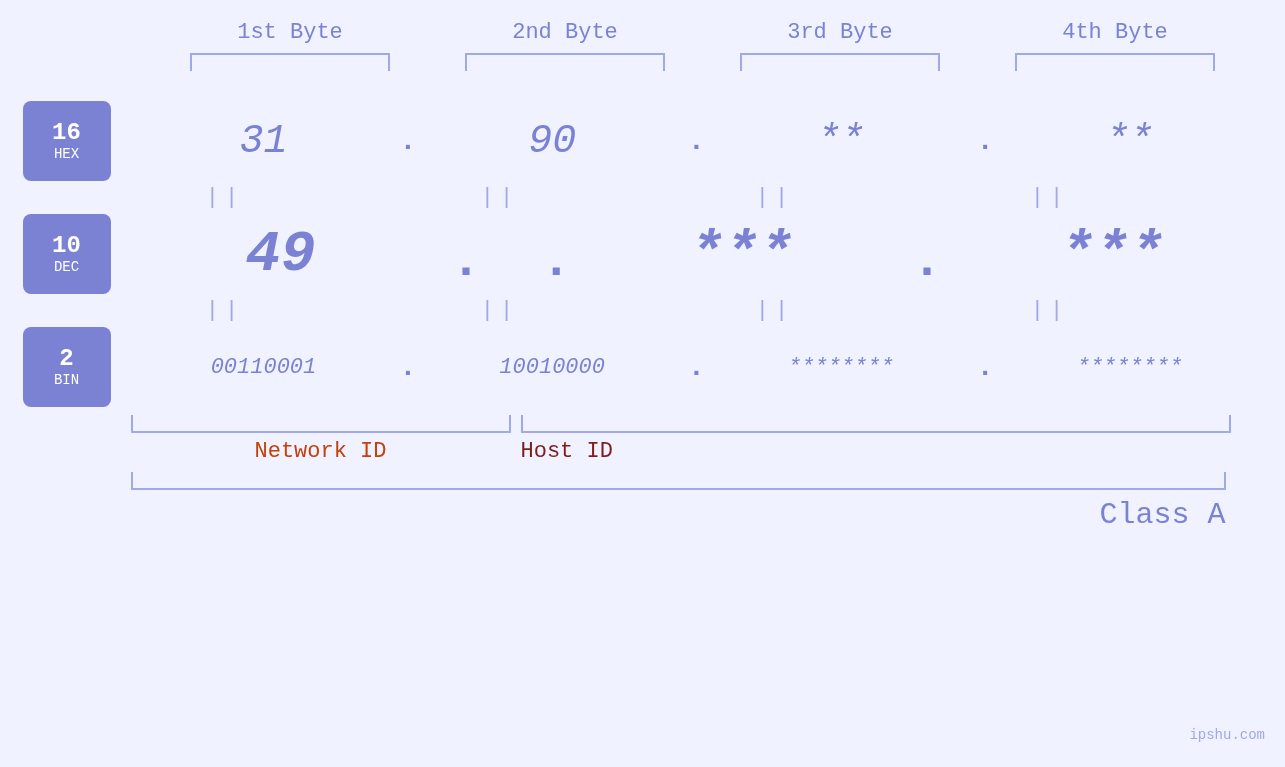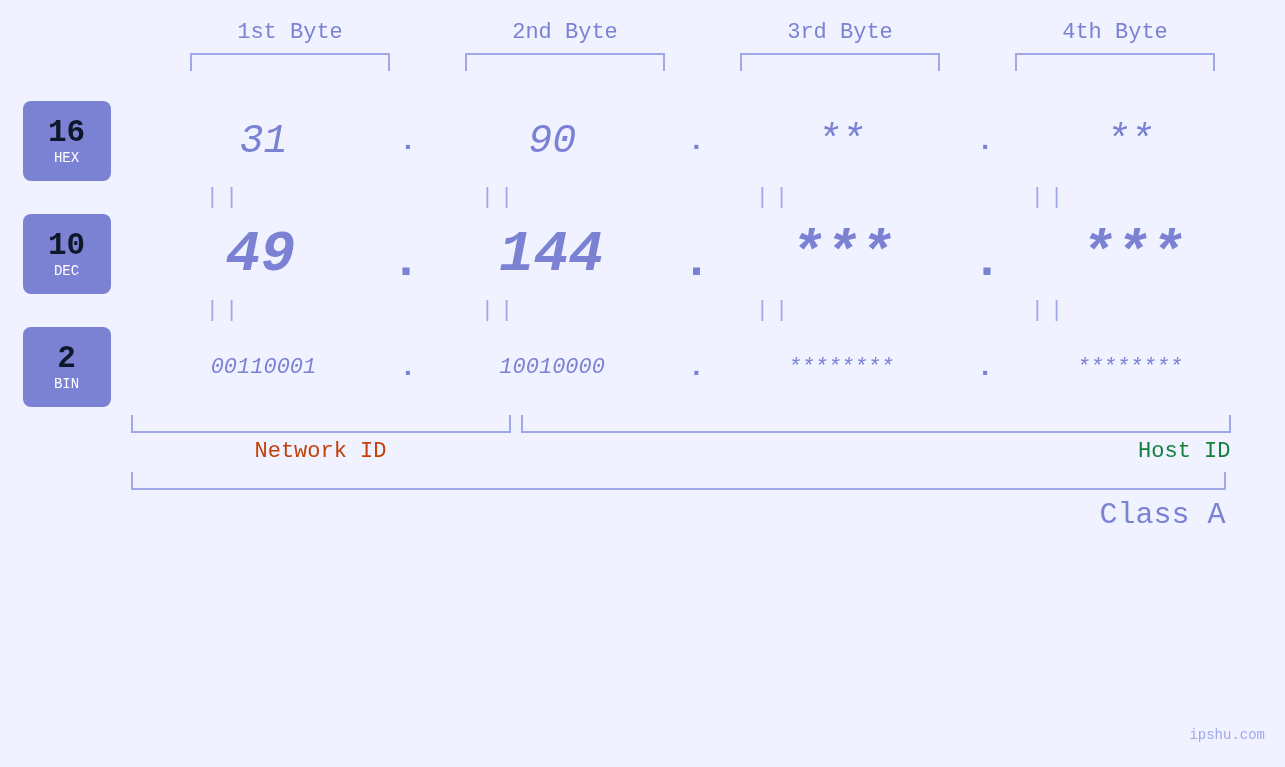--- a/index.html
+++ b/index.html
@@ -72,22 +72,22 @@
       border-radius: 8px;
       display: flex;
       flex-direction: column;
       align-items: center;
       justify-content: center;
       margin-right: 30px;
       flex-shrink: 0;
     }
 
     .label-box .base-num {
-      color: #0f172a;
-      font-size: 31px;
+      color: #ffffff;
+      font-size: 24px;
       font-weight: bold;
       line-height: 1.1;
     }
 
     .label-box .base-label {
       color: white;
       font-size: 14px;
       font-weight: normal;
     }
 
@@ -222,23 +222,20 @@
   <div class="data-row">
     <div class="label-box">
       <span class="base-num">10</span>
       <span class="base-label">DEC</span>
     </div>
     <div class="bytes-row">
       <div class="byte-cell">
         <span class="byte-value dec-value">49</span>
       </div>
       <span class="dot-separator dec-dot">.</span>
-      <div class="byte-cell">
-        <span class="byte-value dec-value">144</span>
-      </div>
       <span class="dot-separator dec-dot">.</span>
       <div class="byte-cell">
         <span class="byte-value dec-value">***</span>
       </div>
       <span class="dot-separator dec-dot">.</span>
       <div class="byte-cell">
         <span class="byte-value dec-value">***</span>
       </div>
     </div>
   </div>
@@ -278,21 +275,21 @@
 
     <div style="display:flex; width:1100px; margin-left:18px;">
       <div style="width:380px; height:18px; border-bottom:2px solid #a0a8e8; border-left:2px solid #a0a8e8; border-right:2px solid #a0a8e8;"></div>
       <div style="width:10px;"></div>
       <div style="width:710px; height:18px; border-bottom:2px solid #a0a8e8; border-left:2px solid #a0a8e8; border-right:2px solid #a0a8e8;"></div>
     </div>
 
     <div style="display:flex; width:1100px; margin-left:18px; margin-top:6px;">
       <div style="width:380px; text-align:center; color:#c2410c; font-size:22px; font-family:'Courier New',Courier,monospace;">Network ID</div>
       <div style="width:10px;"></div>
-      <div style="width:710px; text-align:right; color:#15803d; font-size:22px; font-family:'Courier New',Courier,monospace;">Host ID</div>
+      <div style="width:710px; text-align:left; color:#7f1d1d; font-size:22px; font-family:'Courier New',Courier,monospace;">Host ID</div>
     </div>
   </div>
 
   <div style="display:flex; flex-direction:column; width:1150px; margin-left:100px; margin-top:8px;">
     <div style="width:1095px; margin-left:18px; height:18px; border-bottom:2px solid #a0a8e8; border-left:2px solid #a0a8e8; border-right:2px solid #a0a8e8;"></div>
     <div style="width:1095px; margin-left:18px; text-align:right; color:#7b82d4; font-size:30px; font-family:'Courier New',Courier,monospace; margin-top:8px;">Class A</div>
   </div>
 
 </div>
 

